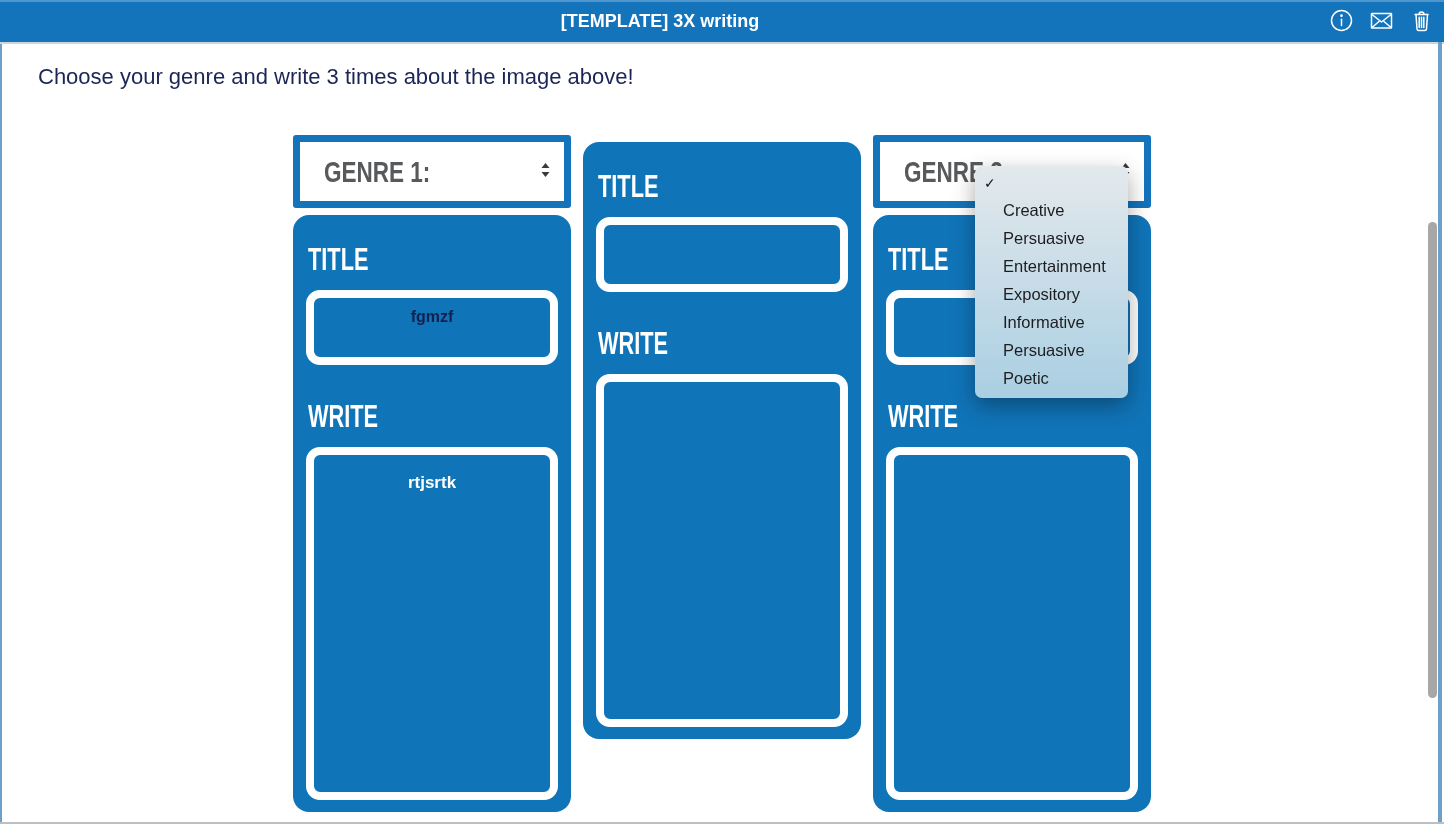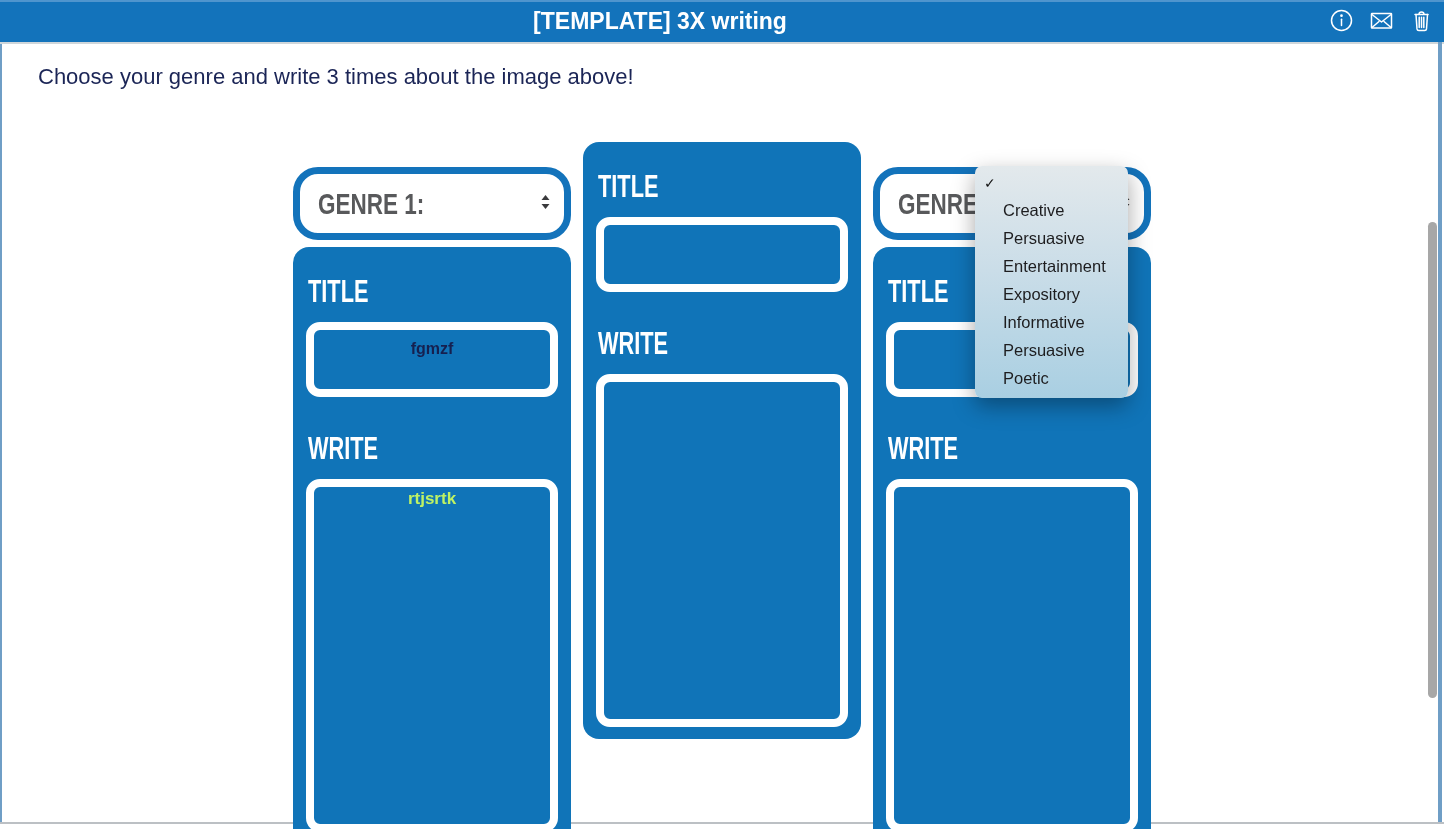--- a/index.html
+++ b/index.html
@@ -4,57 +4,57 @@
 <style>
   html,body{margin:0;padding:0;background:#fff;}
   .page{position:relative;width:1444px;height:829px;background:#ffffff;overflow:hidden;
         font-family:"Liberation Sans",sans-serif;}
 
   
   .header{position:absolute;top:0;left:0;width:100%;height:42px;
           background:linear-gradient(180deg,#4f95ce 0,#4f95ce 2px,#1373BB 2px);
           box-shadow:0 2px 0 #cfd6da;}
   .header-title{position:absolute;left:0;right:124px;top:0;height:28px;line-height:42px;
-          text-align:center;color:#ffffff;font-size:23px;font-weight:bold;}
+          text-align:center;color:#ffffff;font-size:18px;font-weight:bold;}
   .header-icons{position:absolute;right:11px;top:9px;display:flex;gap:17px;align-items:center;}
   .hicon{width:23px;height:23px;cursor:pointer;}
   .hicon svg{width:23px;height:23px;stroke:#ffffff;fill:none;stroke-width:1.5;stroke-linecap:round;stroke-linejoin:round;}
 
   
   .edge-left{position:absolute;left:0;top:44px;height:778px;width:2px;background:#6f9ec6;}
   .edge-right{position:absolute;left:1438px;top:42px;height:780px;width:4px;background:#6f9ec6;}
   .bottom-line{position:absolute;left:0;top:822px;width:100%;height:2px;background:#bcc0c4;}
   .scroll-thumb{position:absolute;left:1428px;top:222px;width:9px;height:476px;
           background:#a7a7a7;border-radius:5px;cursor:pointer;}
 
   
   .instruction{position:absolute;left:38px;top:64px;font-size:22px;color:#1b2556;}
 
   
   .cols{position:absolute;left:293px;top:135px;width:858px;display:flex;gap:12px;}
   .col{width:278px;flex:none;}
 
   .genre-select{box-sizing:border-box;height:73px;background:#ffffff;border:7px solid #1373BB;
-          border-radius:25px;display:flex;align-items:center;padding-left:18px;position:relative;
-          cursor:pointer;margin-top:32px;}
+          border-radius:3px;display:flex;align-items:center;padding-left:24px;position:relative;
+          cursor:pointer;}
   .genre-label{display:inline-block;transform:scaleX(0.75);transform-origin:left center;
           font-size:30px;font-weight:bold;color:#58595b;white-space:nowrap;}
   .select-arrows{position:absolute;right:13px;top:50%;transform:translateY(-50%);}
 
   .card{box-sizing:border-box;margin-top:7px;height:597px;background:#1074B8;border-radius:16px;
           padding:12px 13px;display:flex;flex-direction:column;}
   .card-label{display:inline-block;transform:scaleX(0.68);transform-origin:left center;
           font-size:32px;font-weight:bold;color:#ffffff;white-space:nowrap;margin:14px 0 12px 2px;}
   .write-label{margin-top:33px;}
   .title-input{box-sizing:border-box;height:75px;width:100%;flex:none;background:transparent;
           border:8px solid #ffffff;border-radius:14px;color:#16204f;font-weight:bold;font-size:16px;
           text-align:center;padding:0 10px 22px;outline:none;font-family:"Liberation Sans",sans-serif;}
   .write-area{box-sizing:border-box;flex:1;width:100%;background:transparent;
-          border:8px solid #ffffff;border-radius:14px;color:#bef264;font-weight:bold;font-size:17px;
-          text-align:center;padding:2px 10px 10px;resize:none;outline:none;
+          border:8px solid #ffffff;border-radius:14px;color:#ffffff;font-weight:bold;font-size:17px;
+          text-align:center;padding:18px 10px 10px;resize:none;outline:none;
           font-family:"Liberation Sans",sans-serif;}
 
   
   .menu{position:absolute;left:975px;top:166px;width:153px;z-index:50;
           background:linear-gradient(180deg,#e3e9ec 0%,#cadde8 45%,#a9cfe2 100%);
           border-radius:7px;box-shadow:0 8px 22px rgba(0,0,0,0.35);padding:4px 0 6px;}
   .menu-check{height:26px;line-height:26px;padding-left:9px;font-size:14px;color:#111;cursor:pointer;}
   .menu-item{height:28px;line-height:28px;padding-left:28px;font-size:16.5px;color:#1d1d1f;
           white-space:nowrap;cursor:pointer;}
 </style>

